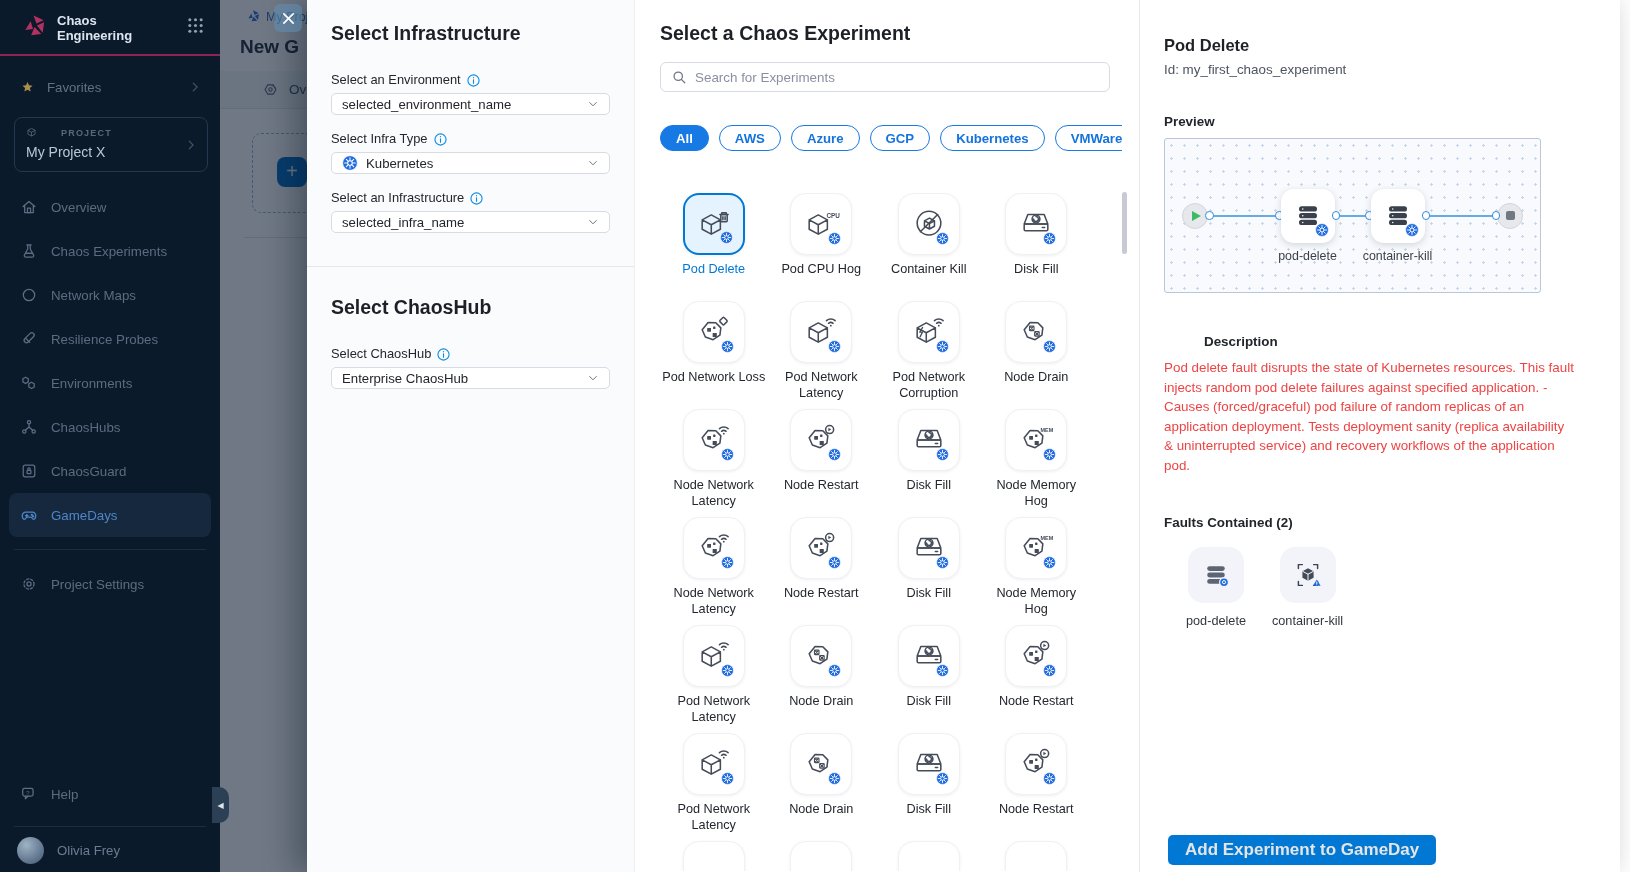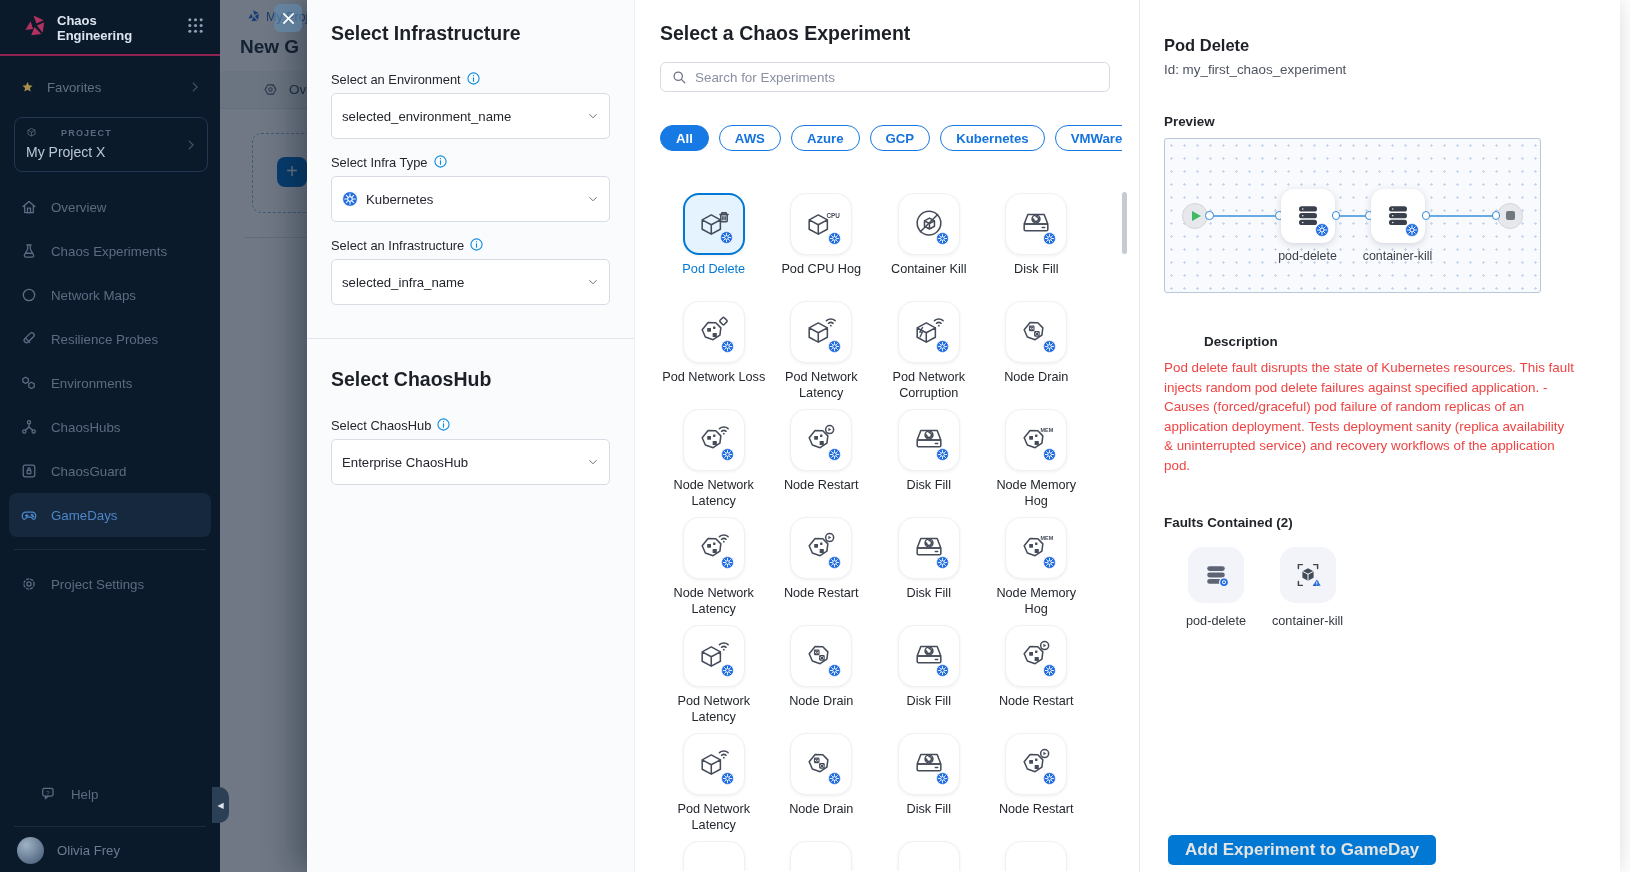--- a/index.html
+++ b/index.html
@@ -22,21 +22,21 @@
   .proj-name { margin-top:6px; font-size:14px; color:#bcc7d4; }
   .proj-card .chev { position:absolute; right:9px; top:50%; transform:translateY(-50%); }
   .nav-list { margin-top:13px; }
   .nav-item { display:flex; align-items:center; height:44px; margin:0 9px; padding-left:11px; border-radius:8px; }
   .nav-item .icon { width:18px; height:18px; flex:0 0 18px; }
   .nav-label { margin-left:13px; font-size:13.3px; color:#5d6b81; }
   .nav-item.active { background:#16283d; }
   .nav-item.active .nav-label { color:#4d86c8; }
   .sb-sep { height:1px; background:#1b2c41; margin:12px 14px; }
   .sb-bottom { position:absolute; bottom:0; left:0; right:0; }
-  .sb-help { display:flex; align-items:center; height:44px; padding-left:20px;margin-left:20px; }
+  .sb-help { display:flex; align-items:center; height:44px; padding-left:20px; }
   .sb-help .icon { width:18px; height:18px; }
   .sb-help-label { margin-left:13px; font-size:13.3px; color:#5d6b81; }
   .sb-user-sep { height:1px; background:#1b2c41; margin:10px 14px 0; }
   .sb-user { display:flex; align-items:center; padding:10px 0 8px 17px; }
   .avatar { width:27px; height:27px; border-radius:50%; background:radial-gradient(circle at 35% 30%, #9fb2c5, #5b7189 70%, #41536b); }
   .sb-user-name { margin-left:13px; font-size:13.2px; color:#6d7b92; }
   .collapse-tab { position:absolute; left:212px; top:787px; width:17px; height:36px; background:#2c4055; border-radius:0 10px 10px 0; z-index:60; display:flex; align-items:center; justify-content:center; color:#dbe4ee; font-size:8px; }
 
   
   .bg-strip { position:absolute; left:220px; top:0; width:97px; height:872px; background:#f7f9fb; overflow:hidden; z-index:5; }
@@ -48,22 +48,22 @@
   .plus-btn { position:absolute; left:57px; top:157px; width:30px; height:30px; border-radius:8px; background:#0970c8; color:#e9f3fc; font-size:20px; line-height:28px; text-align:center; }
   .bg-hline { position:absolute; left:24px; top:237px; right:0; height:1px; background:#d9dee4; }
   .dim { position:absolute; inset:0; background:rgba(7,22,42,0.57); z-index:50; }
   .close-btn { position:absolute; left:274px; top:4px; width:28px; height:28px; border-radius:6px; background:rgba(96,144,183,0.55); display:flex; align-items:center; justify-content:center; z-index:60; }
 
   
   .modal { position:absolute; left:307px; top:0; width:1313px; height:872px; background:#fff; display:flex; box-shadow:-12px 0 30px rgba(3,15,30,0.35); z-index:20; }
   .col-left { width:328px; flex:0 0 328px; background:#fafbfd; border-right:1px solid #edeff3; padding:22px 24px 0; }
   h2.sec { font-size:19.5px; font-weight:700; color:#1d2127; }
   .col-left h2.sec { margin-bottom:27px; }
-  .field-label { display:flex; align-items:flex-start; gap:6px; font-size:12.9px; color:#24262e; margin-bottom:6px; }
-  .select { height:46px; border:1px solid #d9dbe4; border-radius:5px; background:#fff; display:flex; align-items:center; padding:0 10px; font-size:13.2px; color:#24262e; margin-bottom:16px; }
+  .field-label { display:flex; align-items:flex-end; gap:6px; font-size:12.9px; color:#24262e; margin-bottom:6px; }
+  .select { height:22px; border:1px solid #d9dbe4; border-radius:5px; background:#fff; display:flex; align-items:center; padding:0 10px; font-size:13.2px; color:#24262e; margin-bottom:16px; }
   .select .val { flex:1; display:flex; align-items:center; gap:8px; }
   .k8s-mini { width:16px; height:16px; }
   .hr-left { height:1px; background:#e3e6eb; margin:33px -24px 0; }
   .h2-hub { margin-top:29px; margin-bottom:26px; }
 
   .col-mid { width:505px; flex:0 0 505px; position:relative; padding:22px 0 0 25px; border-right:1px solid #e5e8ed; }
   .search-box { margin-top:17px; width:450px; height:30px; border:1px solid #d9dbe4; border-radius:6px; display:flex; align-items:center; gap:8px; padding:0 11px; background:#fff; }
   .search-box input { border:none; outline:none; flex:1; font-size:13.4px; color:#24262e; font-family:"Liberation Sans",sans-serif; background:transparent; }
   .search-box input::placeholder { color:#8a90a3; }
   .pill-row { margin-top:33px; display:flex; gap:10px; width:462px; overflow:hidden; }

